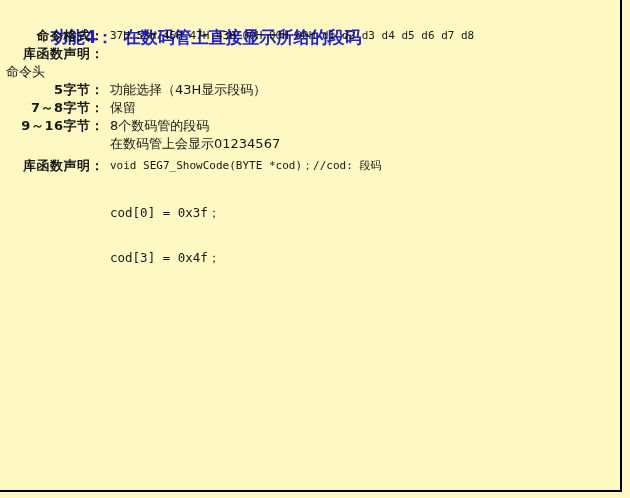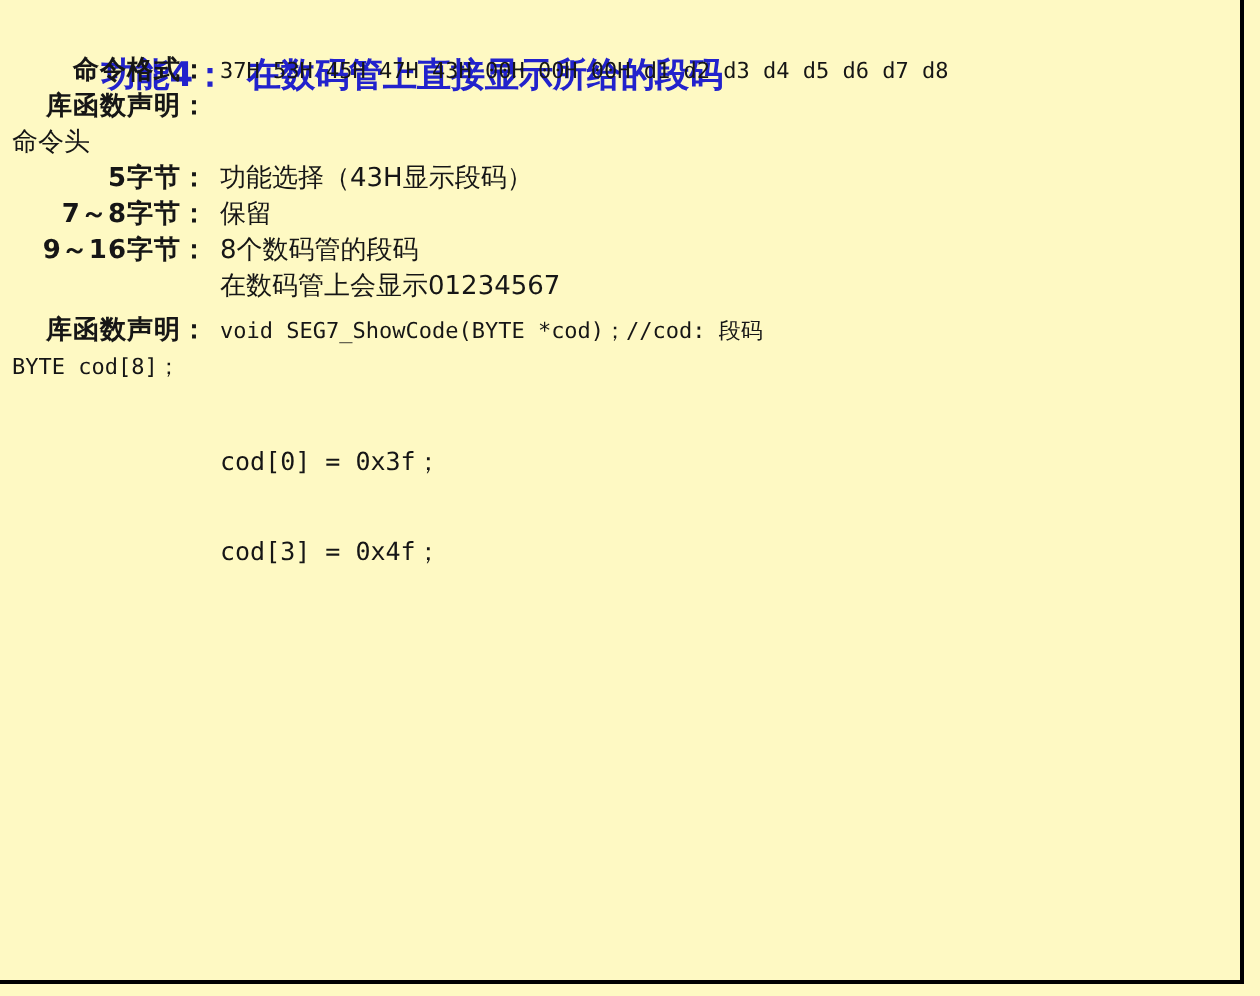--- a/index.html
+++ b/index.html
@@ -100,21 +100,20 @@
     <span class="label"></span>
     <span class="value">在数码管上会显示01234567</span>
   </div>
 
   <div class="row lib">
     <span class="label">库函数声明：</span>
     <span class="value mono">void SEG7_ShowCode(BYTE *cod)；//cod: 段码</span>
   </div>
 
   <div class="row">
-    <span class="value mono">BYTE cod[8]；</span>
   </div>
 
   <div class="code-block">
     <div class="code-line">cod[0] = 0x3f；</div>
     <div class="code-line">cod[3] = 0x4f；</div>
     
     
     
     
     

